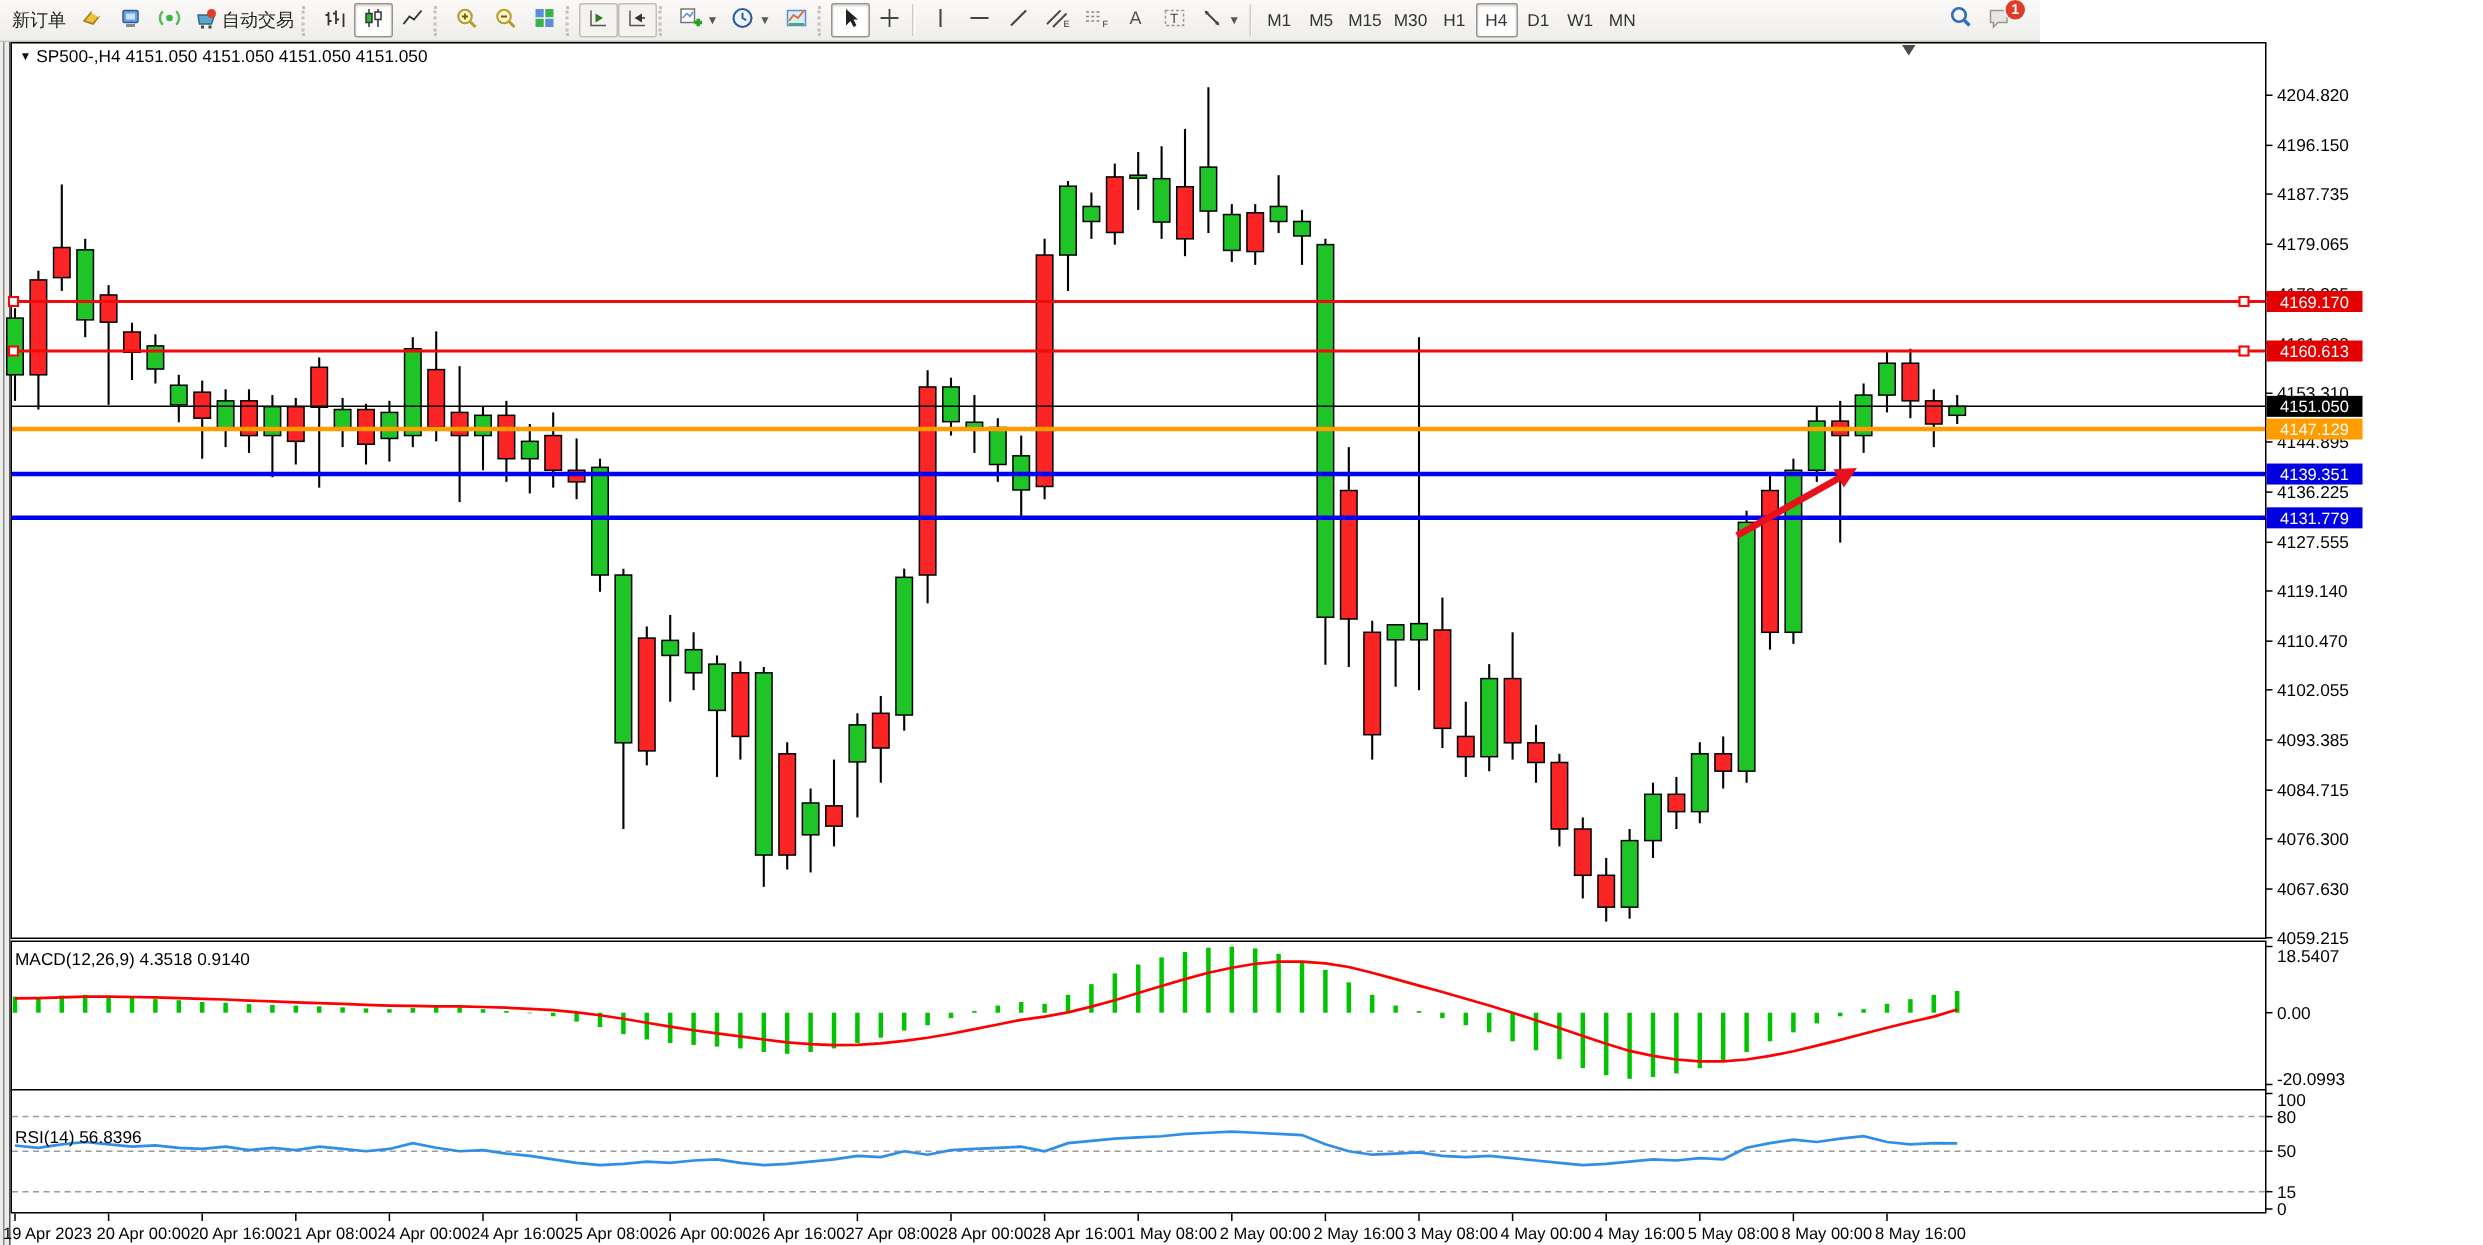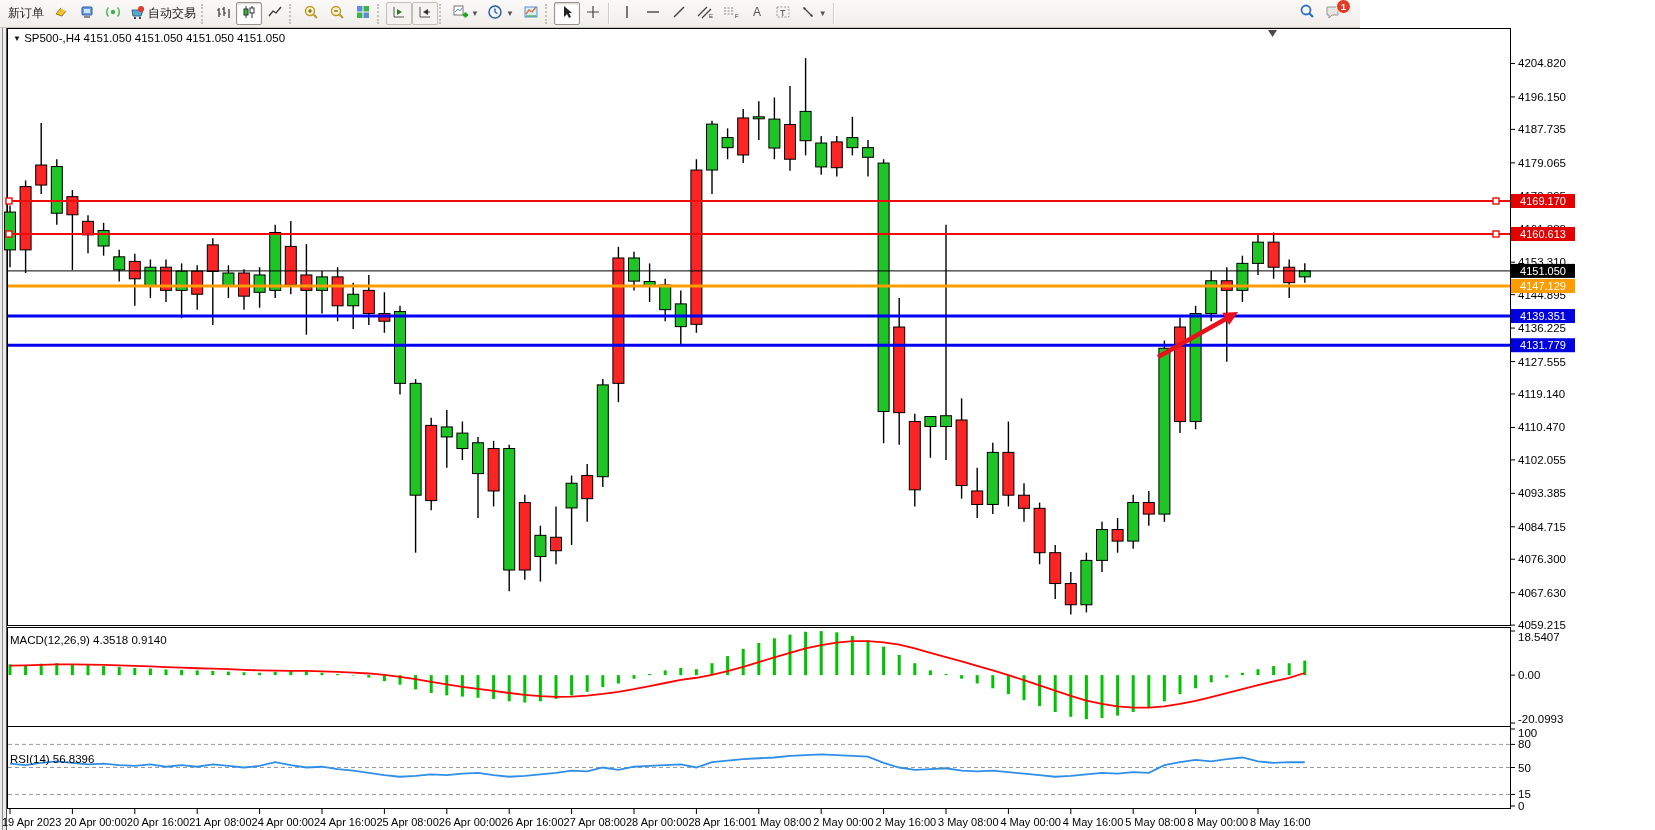--- a/index.html
+++ b/index.html
@@ -201,20 +201,31 @@
     </div>
     <div class="tb">
       <span><svg width="16" height="16">
             <path d="M4 4 l4 4 M8 8 l4 4" stroke="#444" stroke-width="1.3"></path>
             <path d="M3 3 l3 1 -2 2 z" fill="#444"></path>
             <path d="M13 13 l-3 -1 2 -2 z" fill="#444"></path>
           </svg></span>
       <span class="caret">▼</span>
     </div>
     <div class="sep"></div>
+    <div id="tf-group" style="display:flex;align-items:center;">
+        <div class="tb tf">M1</div>
+        <div class="tb tf">M5</div>
+        <div class="tb tf">M15</div>
+        <div class="tb tf">M30</div>
+        <div class="tb tf">H1</div>
+        <div class="tb tf pressed">H4</div>
+        <div class="tb tf">D1</div>
+        <div class="tb tf">W1</div>
+        <div class="tb tf">MN</div>
+      </div>
     <div class="spacer"></div>
     <div class="tb">
       <span><svg width="18" height="18">
             <circle cx="8" cy="7" r="4.5" fill="none" stroke="#2f6fc4" stroke-width="1.8"></circle>
             <line x1="11.5" y1="10.5" x2="15" y2="14" stroke="#2f6fc4" stroke-width="2.2"></line>
           </svg></span>
     </div>
     <div class="tb bubble-wrap">
       <span><svg width="18" height="18">
             <path d="M3 4 h11 v8 h-6 l-3 3 v-3 h-2 z" fill="#e8e6e2" stroke="#9a9690"></path>

